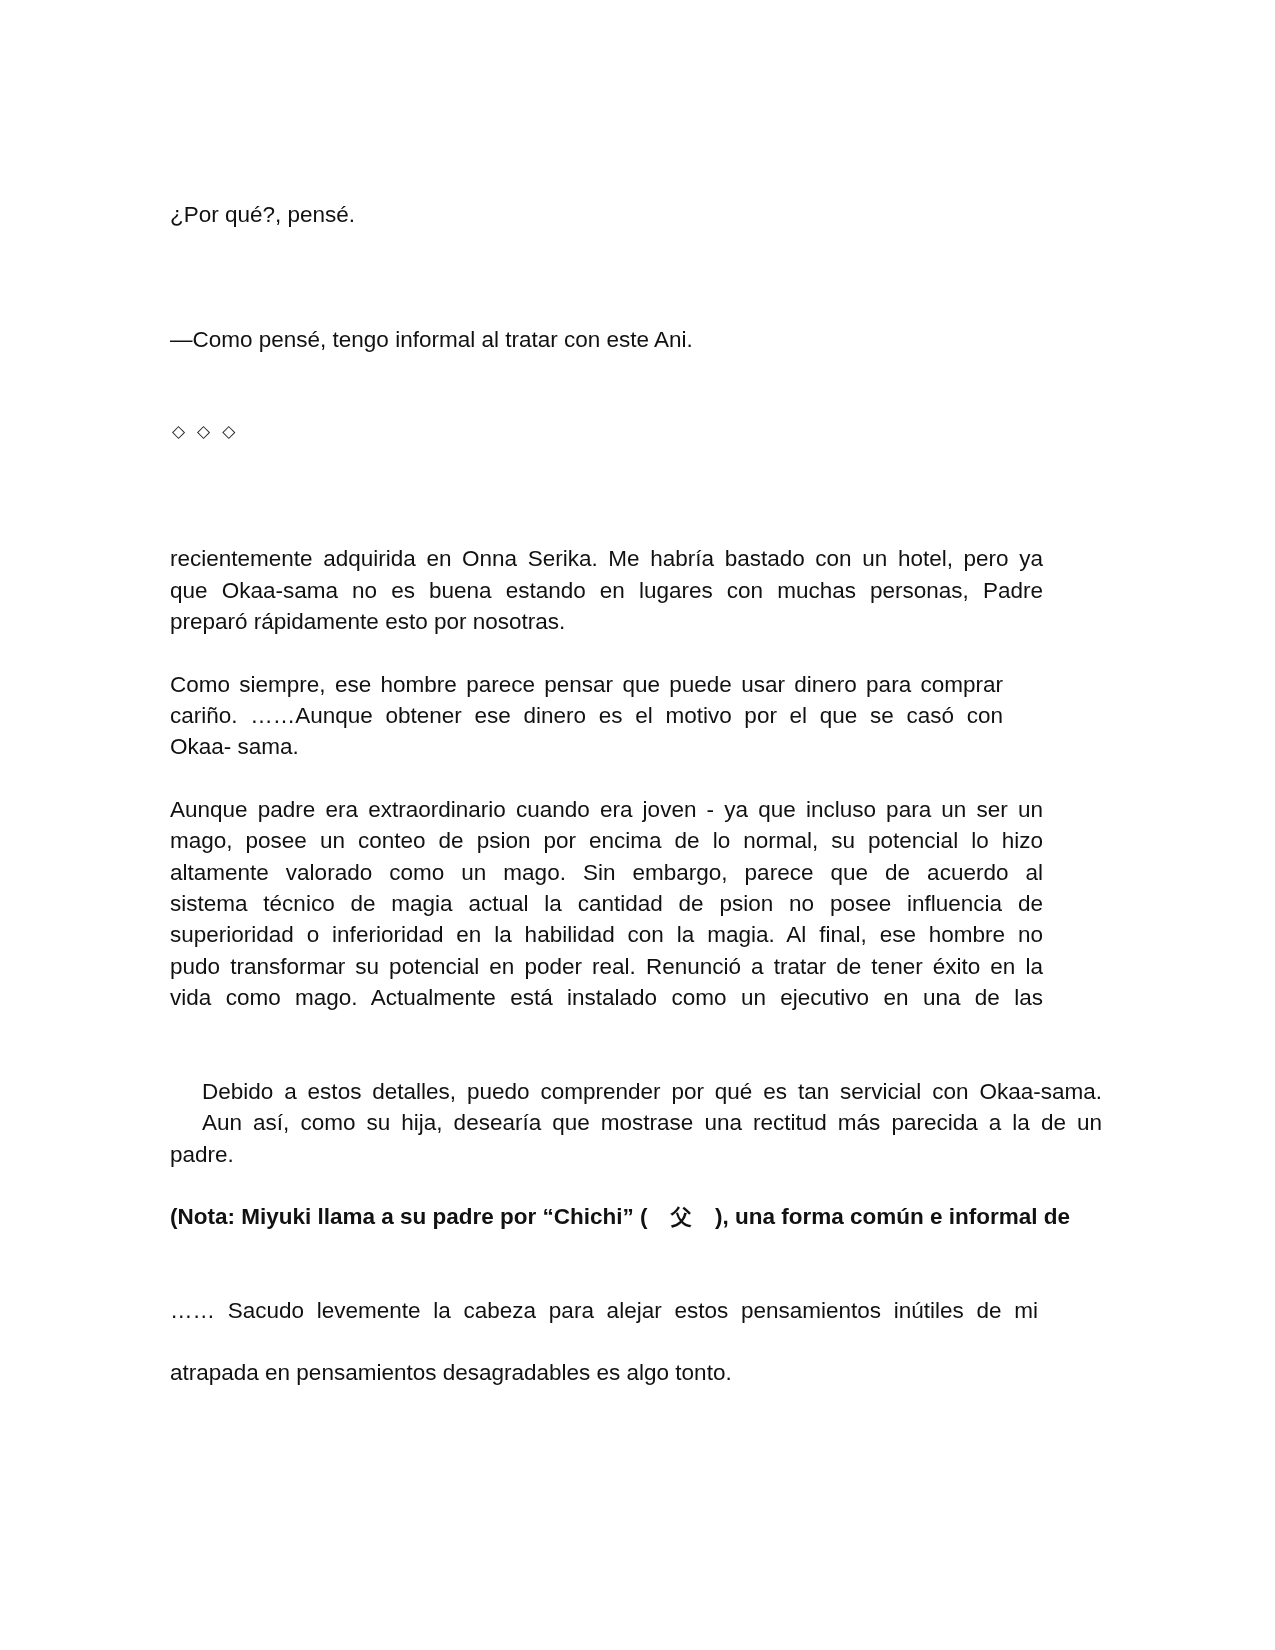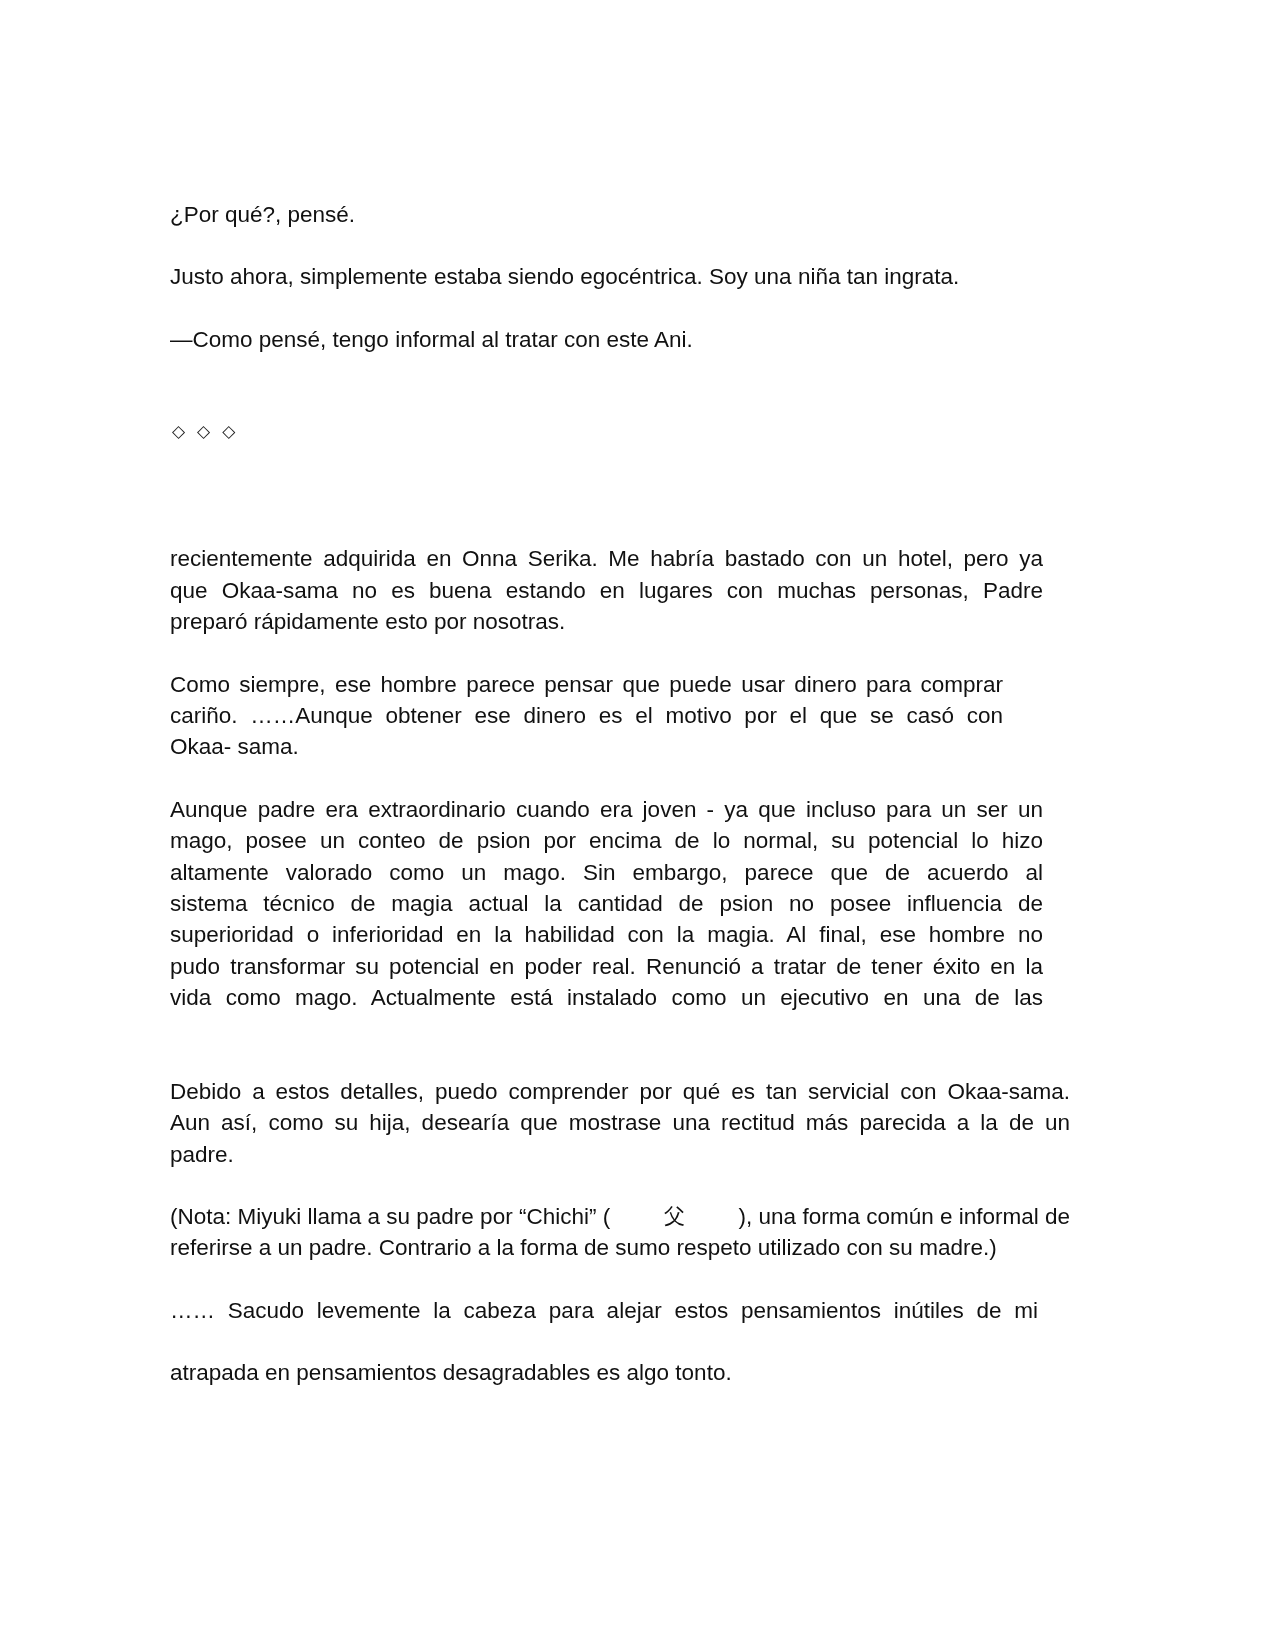--- a/index.html
+++ b/index.html
@@ -14,37 +14,36 @@
   .line {
     position: absolute; left: 170px; white-space: nowrap;
     line-height: 31px; height: 31px;
   }
   .just {
     text-align: justify; text-align-last: justify; white-space: normal;
     overflow: hidden;
   }
   .w873 { width: 873px; }
   .w835 { width: 833px; }
-  .w900 { width: 900px; }
+  .w900 { width: 900px; margin-left: 32px; }
   .w868 { width: 868px; }
   .diamonds {
     position: absolute; left: 172px; top: 421px;
     display: flex; gap: 12px; font-size: 17px; color: #222;
     font-family: "DejaVu Sans", sans-serif;
   }
   .kanji { font-family: "DejaVu Serif", serif; font-size: 21px; }
 </style>
 </head>
 <body>
 
 <div class="page">
 
   <div class="line" style="top:199px">¿Por qué?, pensé.</div>
 
-  <div class="line" style="top:261px">Justo ahora, simplemente estaba siendo egocéntrica. Soy una niña tan ingrata.</div>
 
   <div class="line" style="top:324px">—Como pensé, tengo informal al tratar con este Ani.</div>
 
   <div class="diamonds">
     <span>◇</span>
     <span>◇</span>
     <span>◇</span>
   </div>
 
   <div class="line just w873" style="top:543px">recientemente adquirida en Onna Serika. Me habría bastado con un hotel, pero ya</div>
@@ -60,23 +59,22 @@
   <div class="line just w873" style="top:857px">altamente valorado como un mago. Sin embargo, parece que de acuerdo al</div>
   <div class="line just w873" style="top:888px">sistema técnico de magia actual la cantidad de psion no posee influencia de</div>
   <div class="line just w873" style="top:919px">superioridad o inferioridad en la habilidad con la magia. Al final, ese hombre no</div>
   <div class="line just w873" style="top:951px">pudo transformar su potencial en poder real. Renunció a tratar de tener éxito en la</div>
   <div class="line just w873" style="top:982px">vida como mago. Actualmente está instalado como un ejecutivo en una de las</div>
 
   <div class="line just w900" style="top:1076px">Debido a estos detalles, puedo comprender por qué es tan servicial con Okaa-sama.</div>
   <div class="line just w900" style="top:1107px">Aun así, como su hija, desearía que mostrase una rectitud más parecida a la de un</div>
   <div class="line" style="top:1139px">padre.</div>
 
-  <div class="line" style="top:1201px; width:900px; display:flex; justify-content:space-between;">
+  <div class="line" style="top:1201px; width:900px; display:flex; justify-content:space-between;font-weight:bold;">
     <span>(Nota: Miyuki llama a su padre por “Chichi” (</span>
     <span class="kanji">父</span>
     <span>), una forma común e informal de</span>
   </div>
-  <div class="line" style="top:1232px">referirse a un padre. Contrario a la forma de sumo respeto utilizado con su madre.)</div>
 
   <div class="line just w868" style="top:1295px">…… Sacudo levemente la cabeza para alejar estos pensamientos inútiles de mi</div>
   <div class="line" style="top:1357px">atrapada en pensamientos desagradables es algo tonto.</div>
 
 </div>
 
 </body></html>

